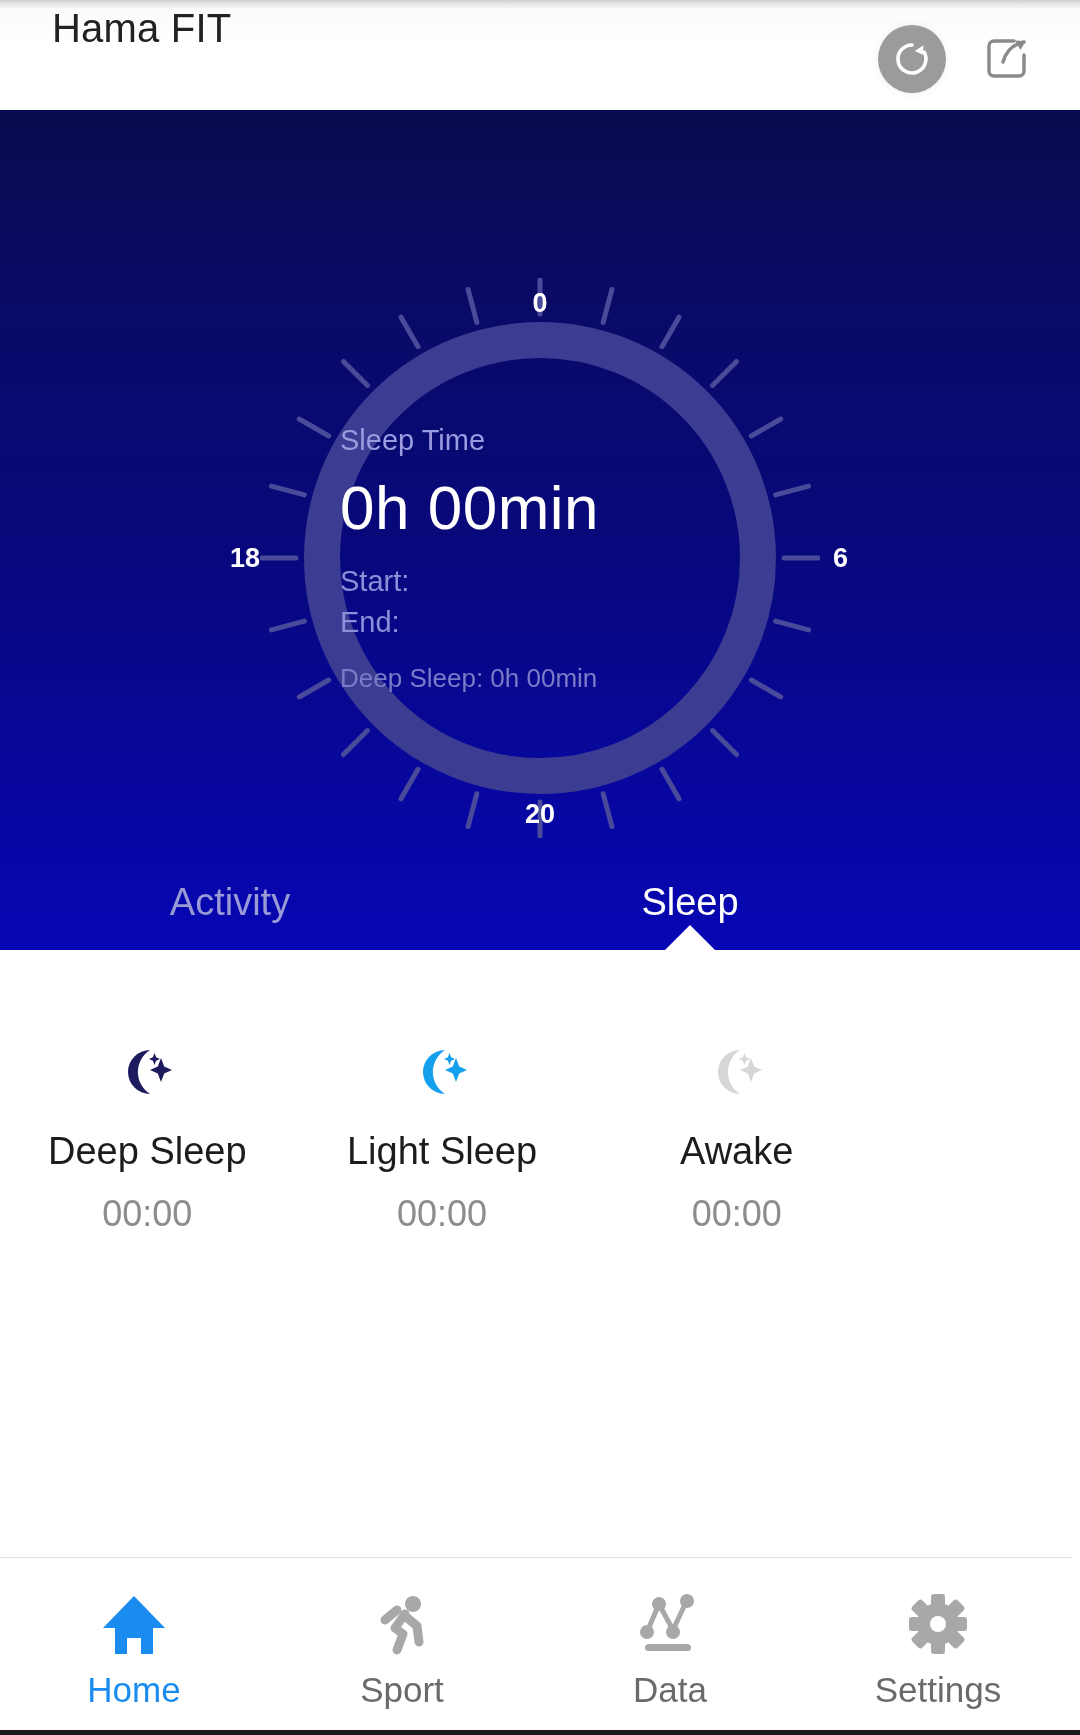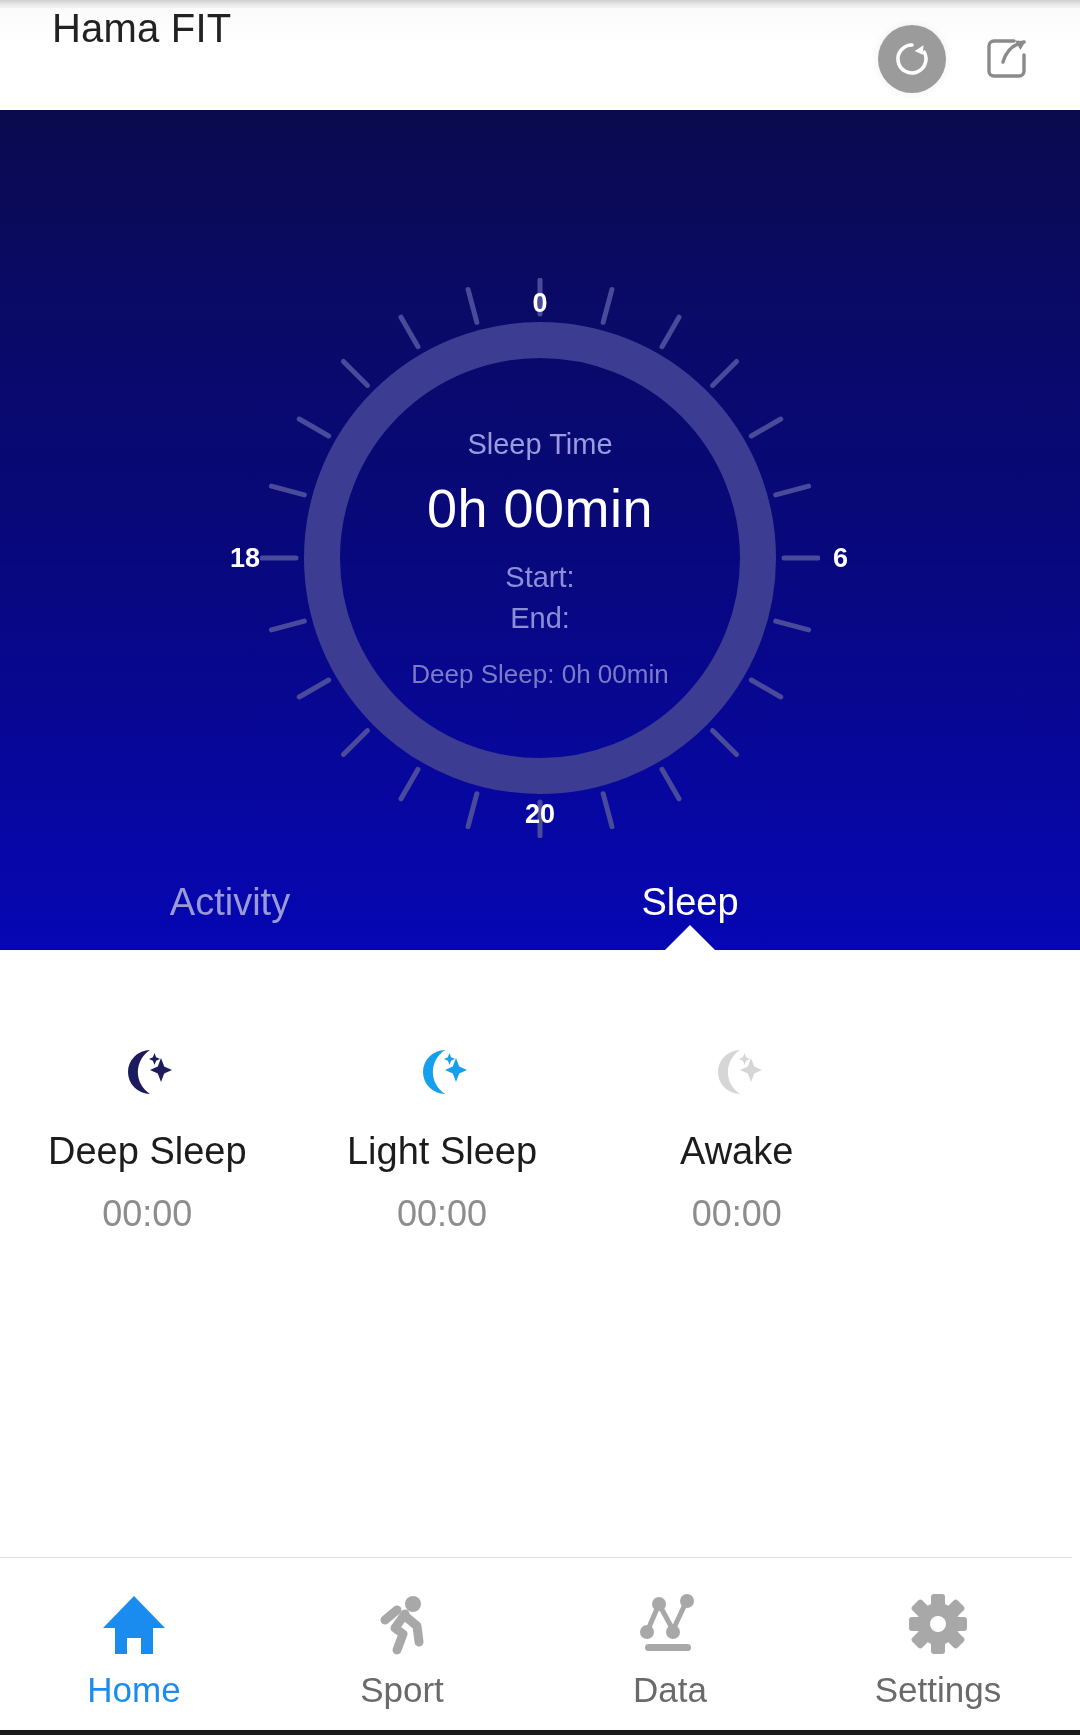--- a/index.html
+++ b/index.html
@@ -57,27 +57,27 @@
     position:absolute; color:#ffffff; font-size:27px; font-weight:bold;
     line-height:1;
   }
   #hour-0  { left:50%; top:12px;  transform:translateX(-50%); }
   #hour-6  { right:-28px; top:50%; transform:translateY(-50%); }
   #hour-12 { left:50%; bottom:10px; transform:translateX(-50%); }
   #hour-18 { left:-30px; top:50%;  transform:translateY(-50%); }
 
   #dial-center {
     position:absolute; left:50%; top:50%; transform:translate(-50%,-50%);
-    width:400px; text-align:center; line-height:1;
+    width:400px; text-align:left; line-height:1;
   }
   #sleep-time-label {
     font-size:29px; color:#9b9be0; margin-bottom:22px;
   }
   #sleep-time-value {
-    font-size:54px; color:#ffffff; letter-spacing:.5px; margin-bottom:28px;
+    font-size:62px; color:#ffffff; letter-spacing:.5px; margin-bottom:28px;
   }
   .se-row { font-size:29px; color:#8e8ed8; line-height:1.0; }
   #start-row { margin-bottom:12px; }
   #deep-inline {
     font-size:26px; color:#7b7bc8; margin-top:28px;
   }
 
   
   #hero-tabs {
     position:absolute; left:0; bottom:0; width:920px; height:96px;

